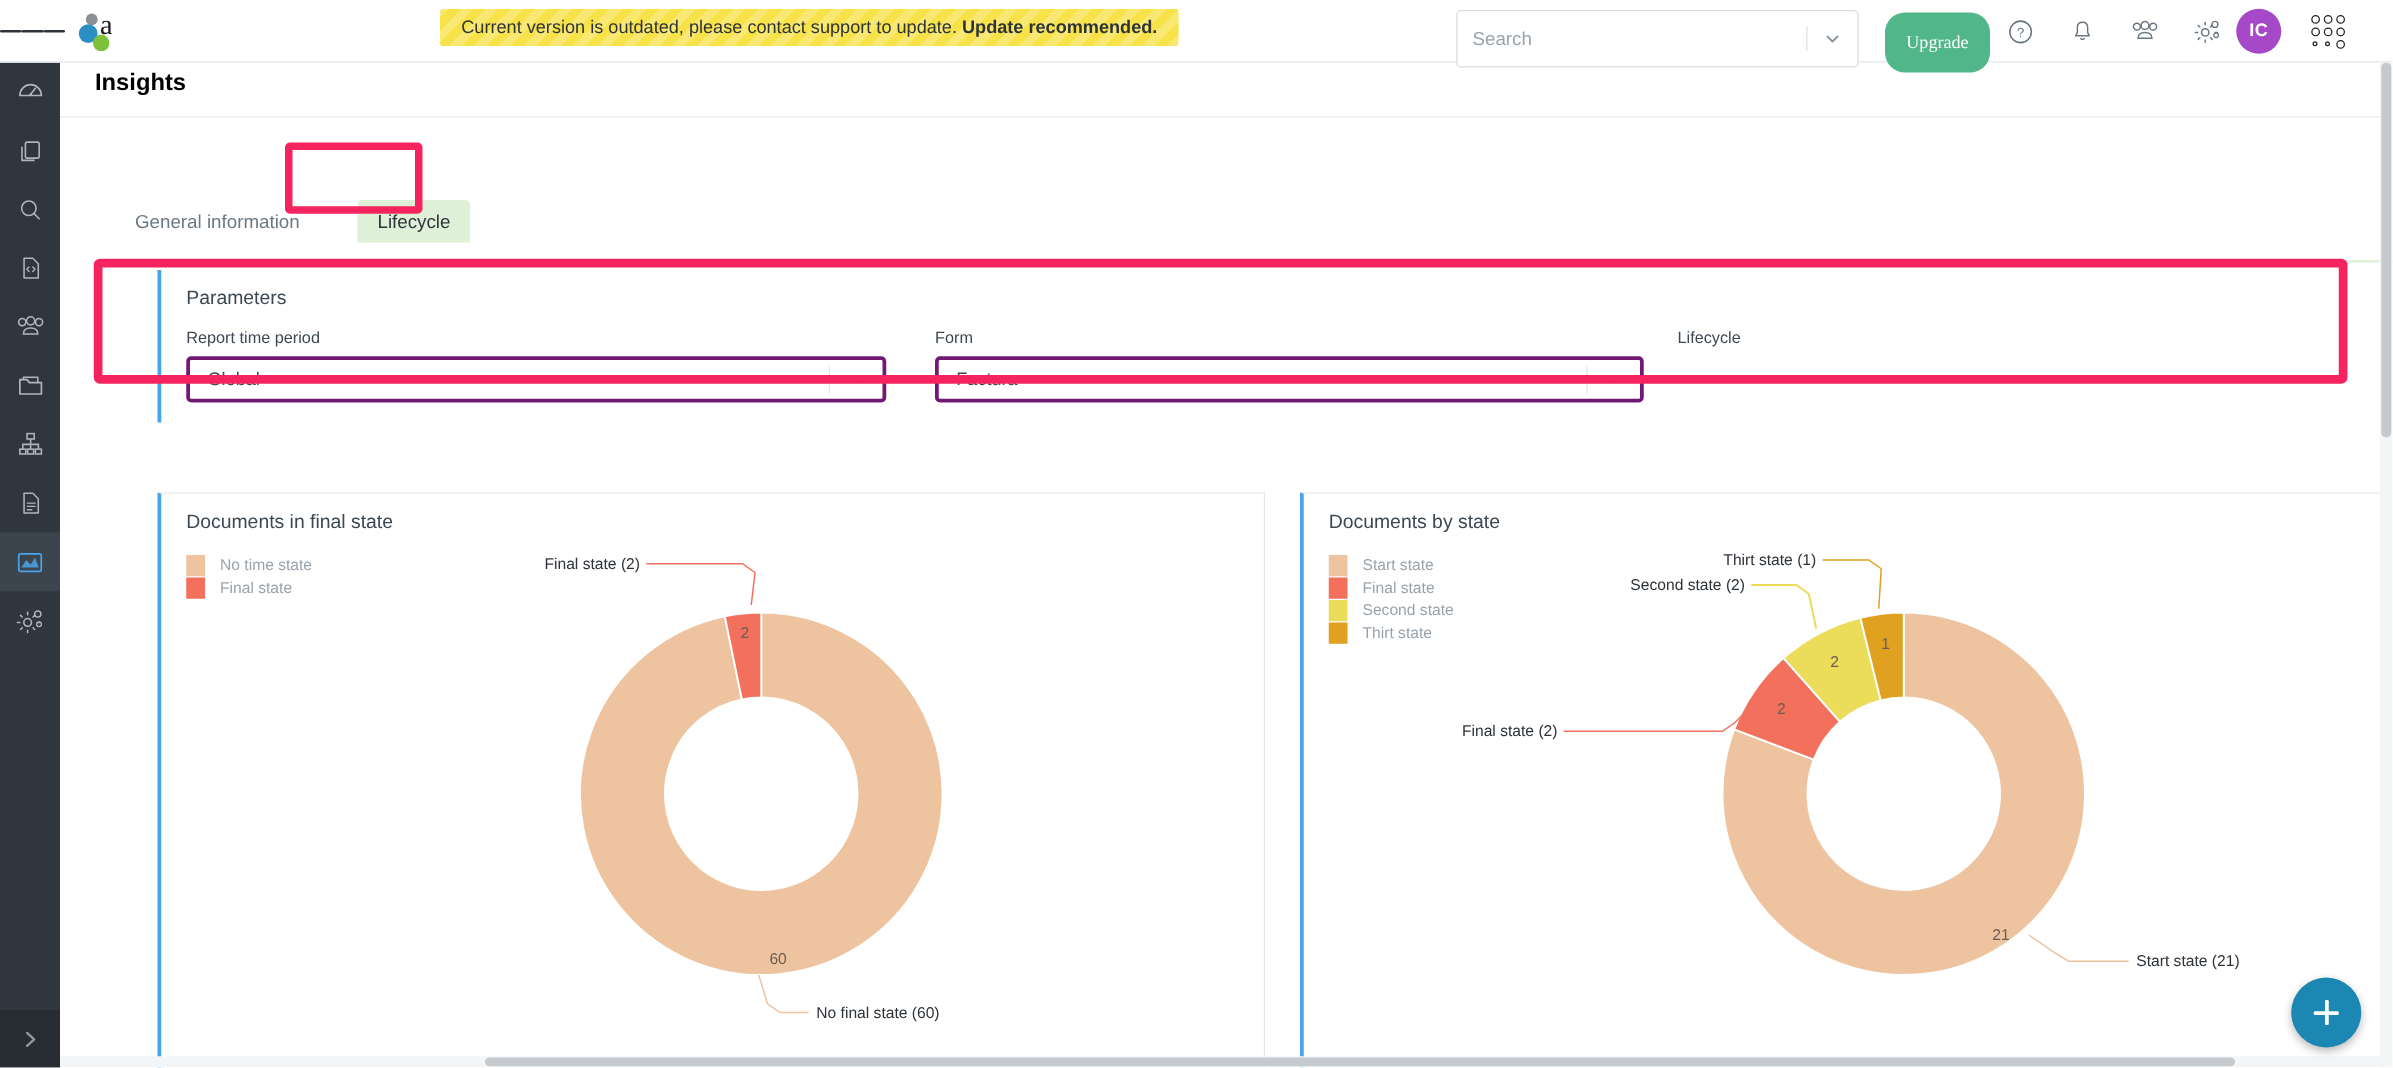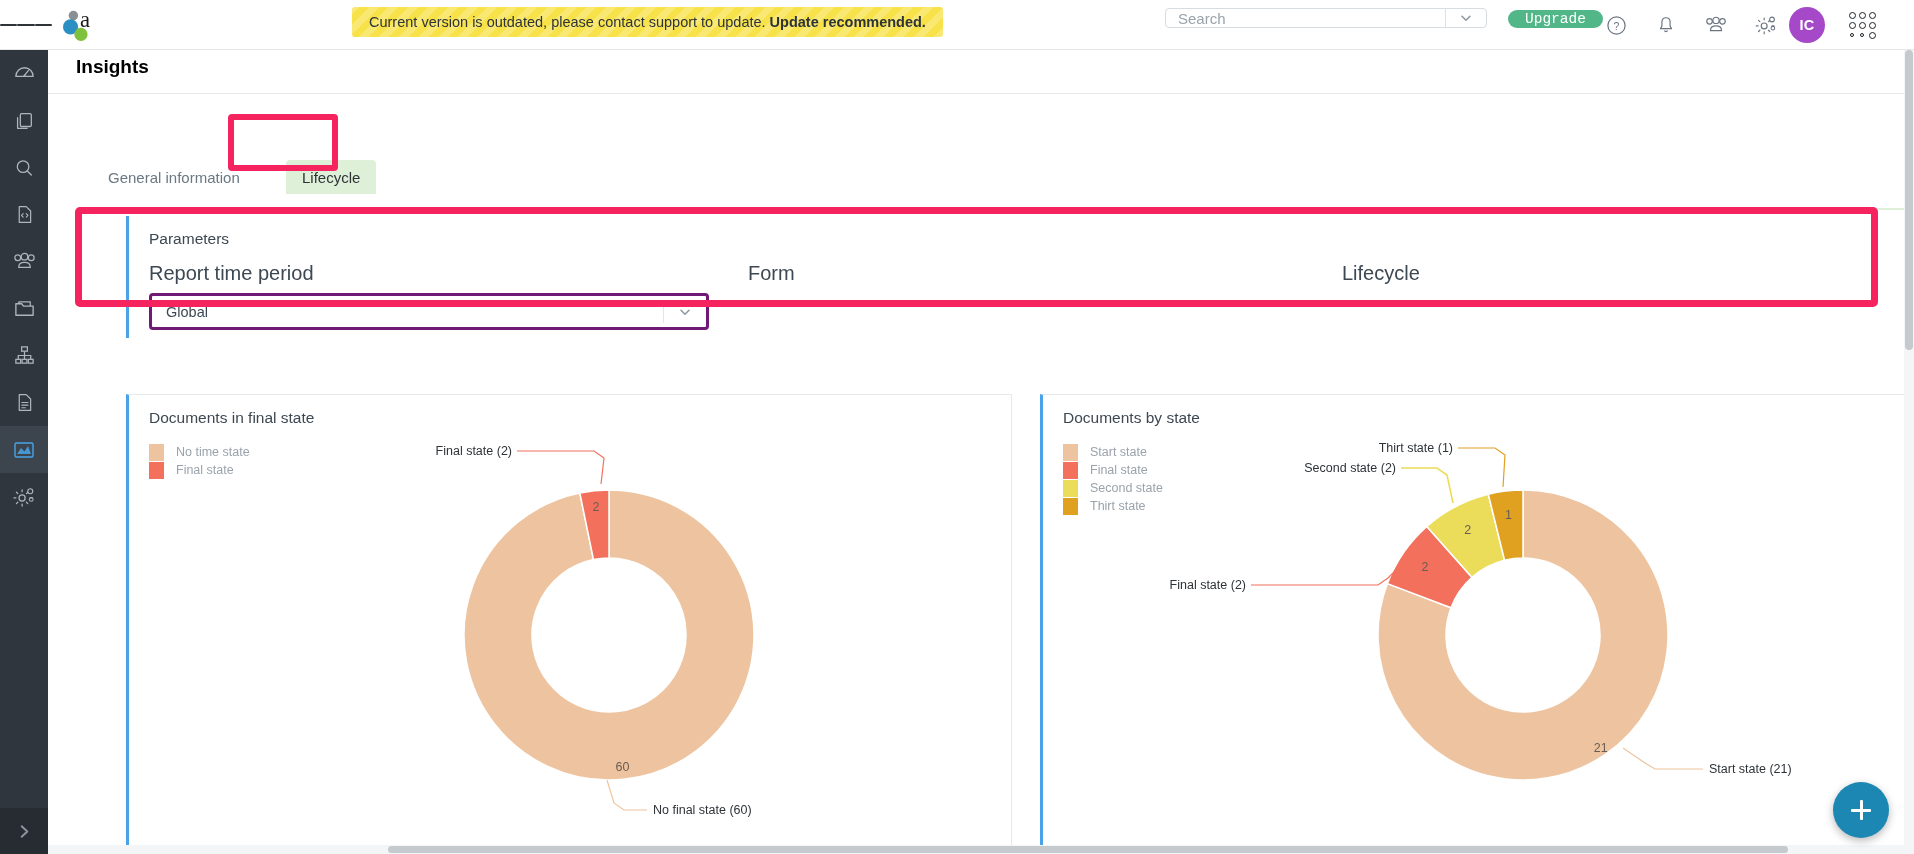--- a/index.html
+++ b/index.html
@@ -29,36 +29,36 @@
     position: absolute; left: 352px; top: 7px; height: 30px;
     background: #f7e24a;
     background-image: repeating-linear-gradient(-45deg, rgba(255,255,255,.22) 0px, rgba(255,255,255,.22) 7px, rgba(0,0,0,0) 7px, rgba(0,0,0,0) 14px);
     border-radius: 3px;
     display:flex; align-items:center; padding: 0 17px;
     font-size: 14.5px; color:#2e3338; white-space:nowrap;
   }
   .banner b { font-weight: bold; margin-left: 4px; }
 
   .search-wrap {
-    position:absolute; left: 1165px; top: 8px; width: 322px; height: 20px;
+    position:absolute; left: 1165px; top: 8px; width: 322px; height: 46px;
     border:1px solid #d7dce1; border-radius: 4px; background:#fff;
     display:flex; align-items:center;
   }
   .search-input {
     flex:1; border:0; outline:none; height:100%; padding: 0 12px;
     font-size: 15px; color:#3d4852; font-family:"Liberation Sans", sans-serif; background:transparent;
   }
   .search-input::placeholder { color:#9aa3ab; }
   .search-divider { width:1px; height:20px; background:#dde1e6; }
   .search-caret { width: 40px; display:flex; align-items:center; justify-content:center; cursor:pointer;}
 
   .upgrade-btn {
-    position:absolute; left:1508px; top:10px; height:18px; padding: 0 17px;
+    position:absolute; left:1508px; top:10px; height:48px; padding: 0 17px;
     background:#52b788; border:0; border-radius: 16px; color:#fff;
-    font-size:14.5px; font-family:Liberation Mono, monospace; cursor:pointer;
+    font-size:14.5px; font-family:Liberation Serif, serif; cursor:pointer;
     display:flex; align-items:center;
   }
 
   .hicon {
     position:absolute; top: 9px; width:32px; height:32px;
     display:flex; align-items:center; justify-content:center; cursor:pointer; color:#6b7681;
   }
   .avatar {
     position:absolute; top:7px; left:1789px; width:36px; height:36px; border-radius:50%;
     background:#a549c9; color:#fff; font-size:14.5px; font-weight:bold;
@@ -110,21 +110,21 @@
   .tab.active { left:238px; color:#2e3338; background:#dff0d8; font-weight:normal; }
   .tabs-rule { position:absolute; left:44px; top:158px; width:1822px; height:2px; background:#dff0d8; }
 
   
   .params {
     position:absolute; left:78px; top:166px; width:1791px; height:122px;
     background:#fff; border-left:3px solid #4aa3e8;
   }
   .params-title { position:absolute; left:20px; top:14px; font-size:15.5px; color:#3d4852; }
   .field { position:absolute; top:46px; }
-  .field-label { font-size:20px; color:#3d4852; margin-bottom:8px; }
+  .field-label { font-size:13px; color:#3d4852; margin-bottom:8px; }
   .select {
     height:37px; border:3px solid #701a75; border-radius:4px; background:#fff;
     display:flex; align-items:center; cursor:pointer;
   }
   .select-value { flex:1; padding:0 14px; font-size:14.5px; color:#3d4852; }
   .select-div { width:1px; height:22px; background:#e2e6ea; }
   .select-caret { width:42px; display:flex; align-items:center; justify-content:center; }
 
   
   .hl-tab {
@@ -346,20 +346,29 @@
           <div class="select-caret">
             <svg width="14" height="14" viewBox="0 0 14 14">
                 <path d="M3 5.2 L7 9.2 L11 5.2" fill="none" stroke="#8d969e" stroke-width="1.5" stroke-linecap="round" stroke-linejoin="round"></path>
               </svg>
           </div>
         </div>
       </div>
 
       <div class="field" style="left:619px; width:567px;">
         <div class="field-label">Form</div>
+        <div class="select">
+          <div class="select-value">Factura</div>
+          <div class="select-div"></div>
+          <div class="select-caret">
+            <svg width="14" height="14" viewBox="0 0 14 14">
+                <path d="M3 5.2 L7 9.2 L11 5.2" fill="none" stroke="#8d969e" stroke-width="1.5" stroke-linecap="round" stroke-linejoin="round"></path>
+              </svg>
+          </div>
+        </div>
       </div>
 
       <div class="field" style="left:1213px; width:560px;">
         <div class="field-label">Lifecycle</div>
       </div>
     </div>
 
     <div class="card" id="card-left">
       <div class="card-title">Documents in final state</div>
       <div class="legend">

